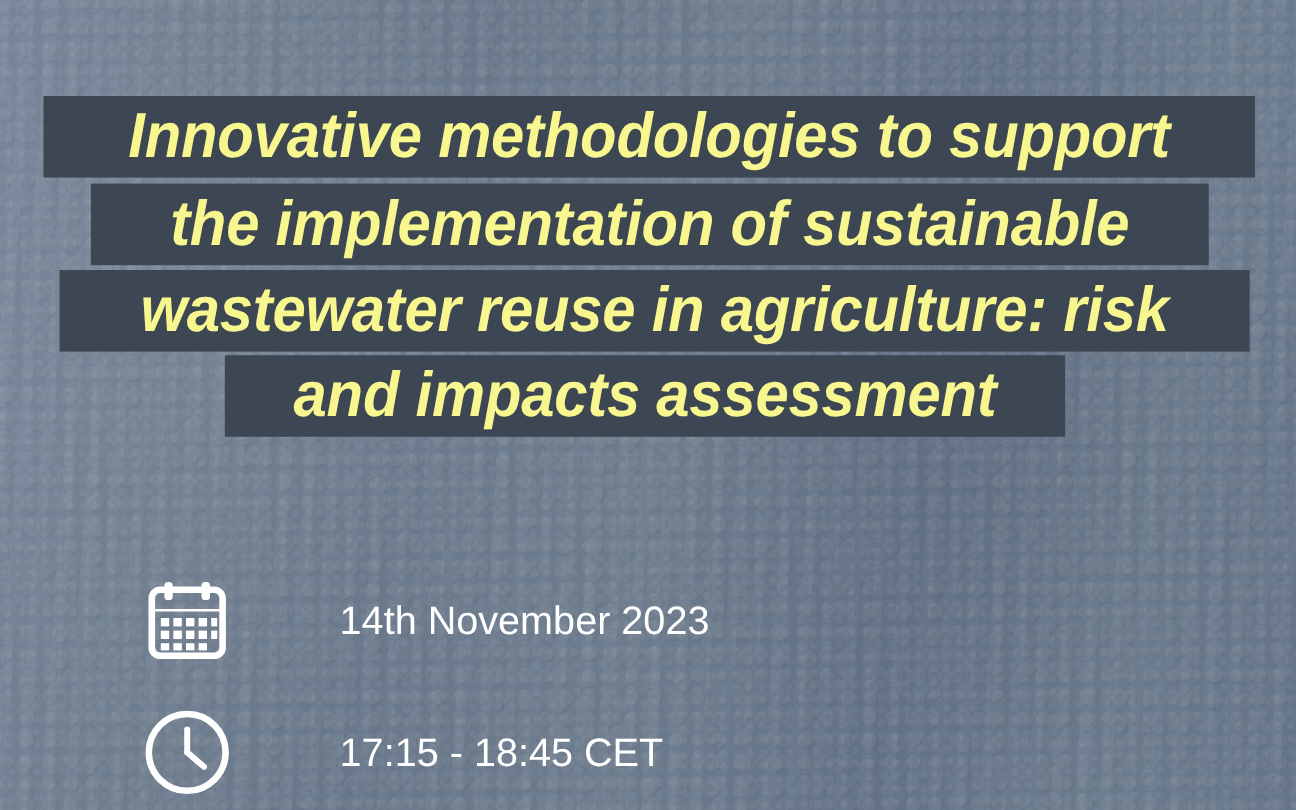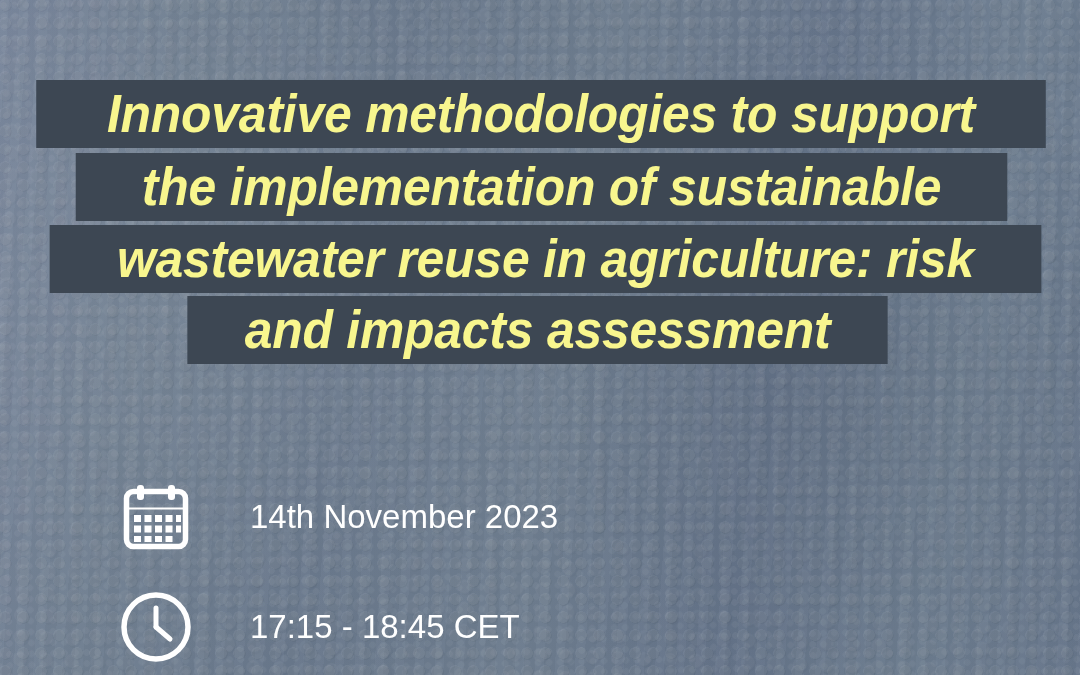--- a/index.html
+++ b/index.html
@@ -126,21 +126,21 @@
   }
   .info-icon {
     width: 76px;
     height: 76px;
     flex: 0 0 76px;
     display: flex;
     align-items: center;
     justify-content: center;
   }
   .info-text {
-    margin-left: 56px;
+    margin-left: 89px;
     color: #ffffff;
     font-size: 33px;
     font-weight: 400;
     white-space: nowrap;
     font-family: "Liberation Sans", sans-serif;
   }
 </style>
 </head>
 <body>
 

